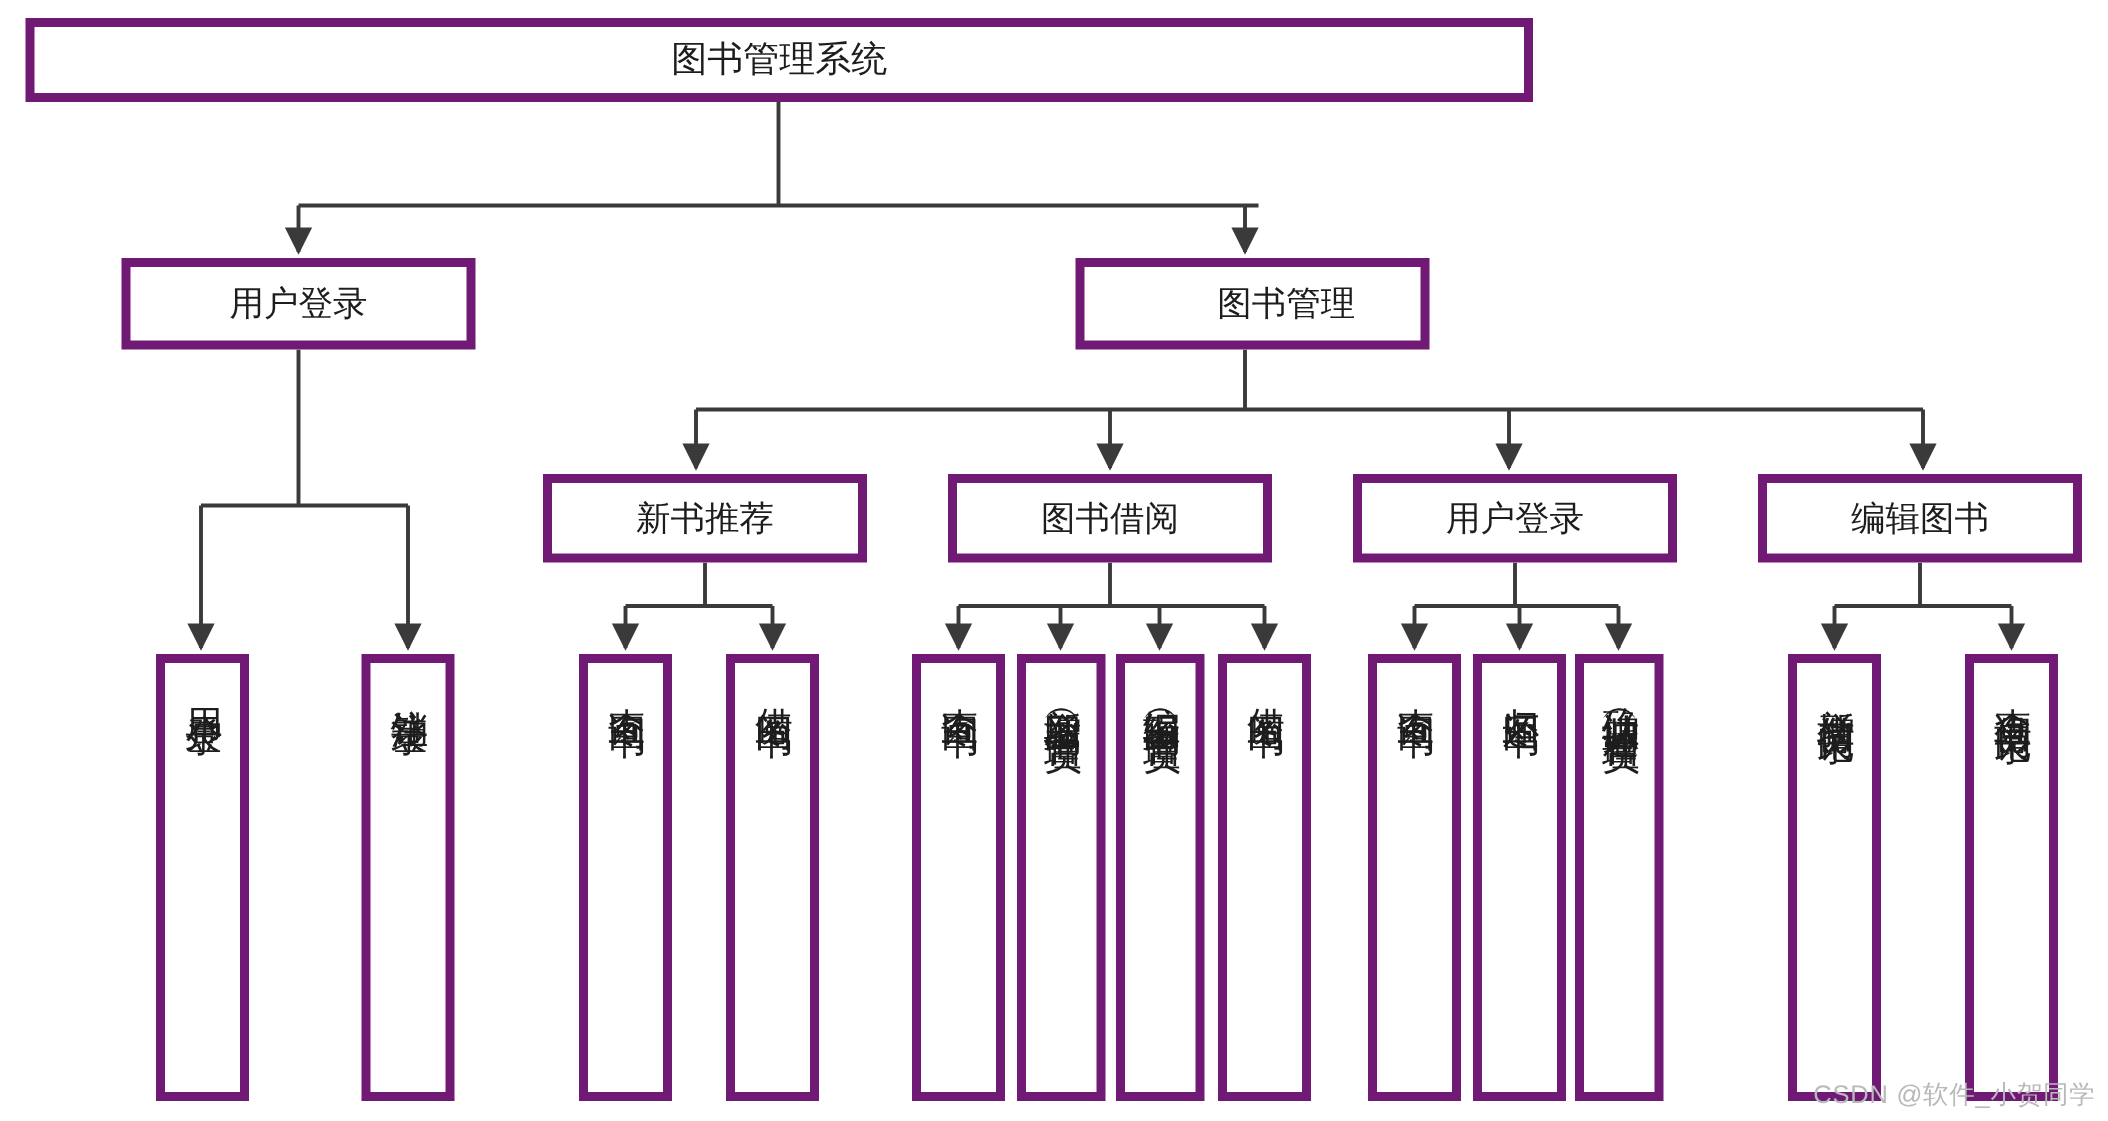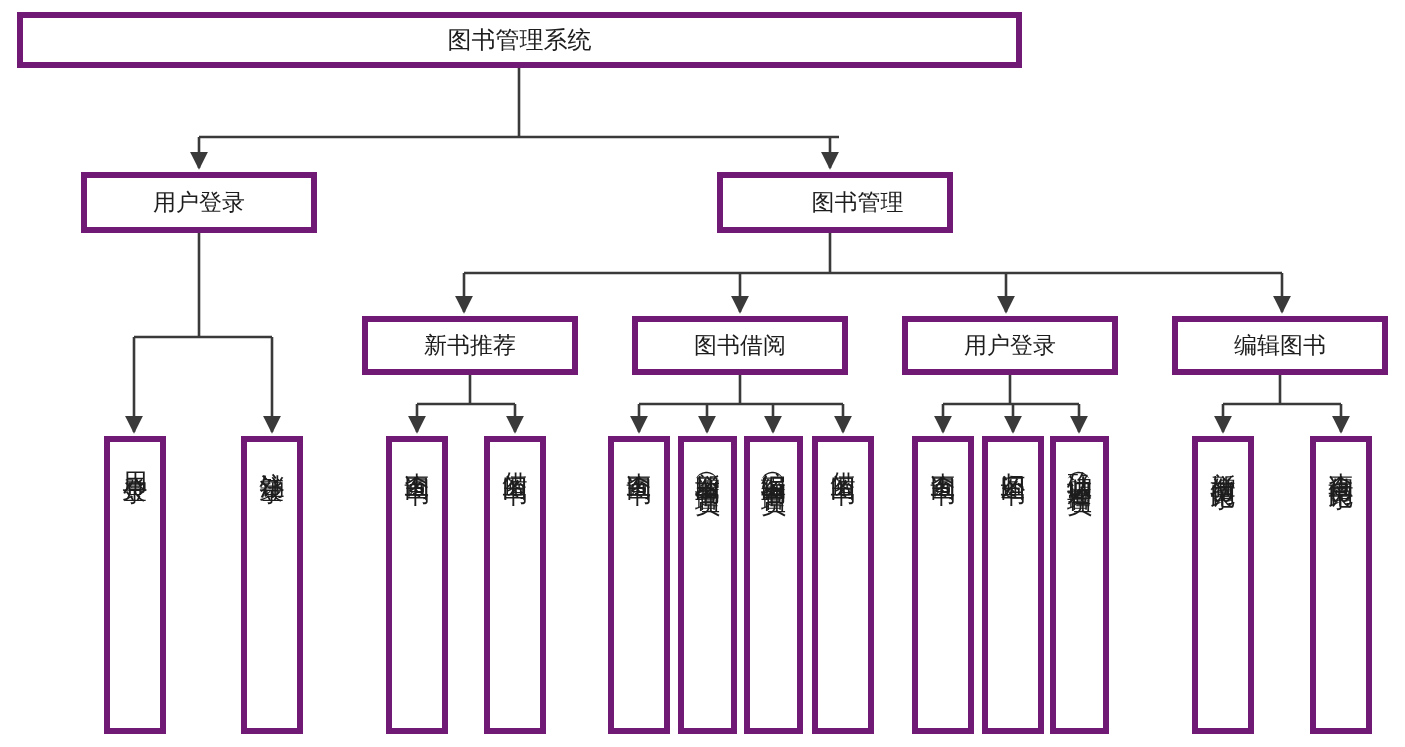--- a/index.html
+++ b/index.html
@@ -179,14 +179,15 @@
   <div class="node vert" style="left:1050px; top:436px; width:59px; height:298px;">
     <span class="label">确认归还（管理员）</span>
   </div>
   <div class="node vert" style="left:1192px; top:436px; width:62px; height:298px;">
     <span class="label">新增借阅记录</span>
   </div>
   <div class="node vert" style="left:1310px; top:436px; width:62px; height:298px;">
     <span class="label">查询借阅记录</span>
   </div>
 
+  <div id="watermark">CSDN @软件_小贺同学</div>
 
 </div>
 
 </body></html>

